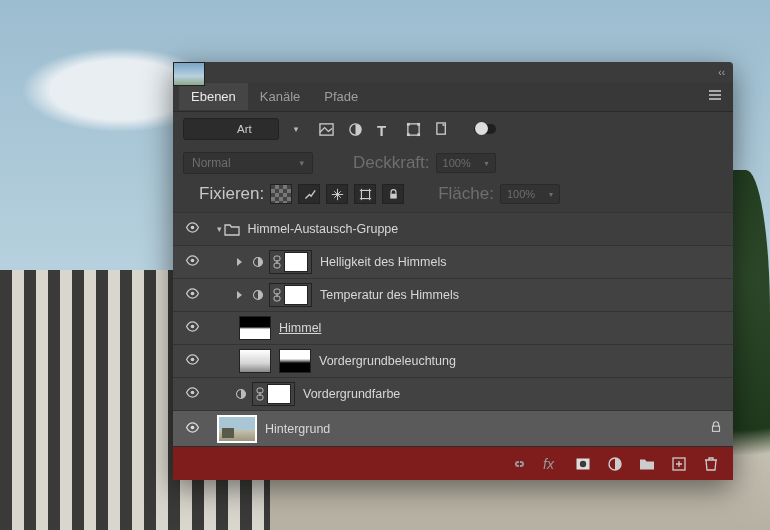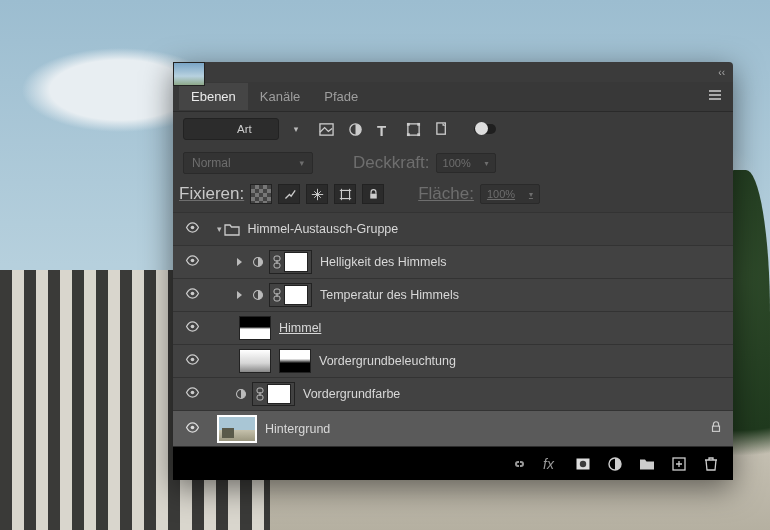--- a/index.html
+++ b/index.html
@@ -54,21 +54,21 @@
   .filter-icons { display:flex; gap:14px; margin-left:34px; color:#ccc; align-items:center;}
   .filter-icons svg, .filter-icons .glyph { width:15px; height:15px; }
   .toggle { width:22px; height:10px; background:#1f1f1f; border-radius:6px; position:relative; margin-left:10px;}
   .toggle .knob { position:absolute; left:1px; top:-2px; width:13px; height:13px; background:#ddd; border-radius:50%;}
   .disabled-row { color:#6e6e6e;}
   .blend { width:130px; height:22px; background:#333; border:1px solid #2a2a2a; display:flex; align-items:center; padding:0 8px; font-size:12px; border-radius:2px;}
   .blend .chev{ margin-left:auto; font-size:9px;}
   .lbl{ font-size:17px;}
   .pct { width:60px; height:20px; background:#333; border:1px solid #2a2a2a; display:flex; align-items:center; padding:0 6px; font-size:11px; border-radius:2px;}
   .pct .chev{ margin-left:auto; font-size:8px;}
-  .lockrow { padding:4px 6px 8px;text-decoration:underline; }
+  .lockrow { padding:4px 26px 8px; }
   .lockbtn { width:22px; height:20px; background:#2b2b2b; border:1px solid #222; display:flex; align-items:center; justify-content:center; cursor:pointer;}
   .lockbtn svg{ width:13px; height:13px; fill:#ccc;}
   .lockbtn.checker { background:
     linear-gradient(45deg,#777 25%,transparent 25%,transparent 75%,#777 75%),
     linear-gradient(45deg,#777 25%,#444 25%,#444 75%,#777 75%);
     background-size:8px 8px; background-position:0 0,4px 4px;
   }
   
   .layers { }
   .layer {
@@ -96,21 +96,21 @@
     linear-gradient(180deg,#c4c0ab 55%,#9a967f 100%);
     position:relative;
   }
   .thumb.photo::after{content:"";position:absolute;left:3px;bottom:3px;width:12px;height:10px;background:#5a5a4a;}
   .thumb.bigger{ width:40px; height:28px;}
   .lname{ color:#d8d8d8; font-size:12.5px;}
   .lname.underline{ text-decoration:underline;}
   .lock-right{ margin-left:auto; color:#bbb;}
   
   .footer{ height:34px; display:flex; align-items:center; justify-content:flex-end;
-    gap:16px; padding:0 14px; border-top:1px solid #2c2c2c; background:#000000;}
+    gap:16px; padding:0 14px; border-top:1px solid #2c2c2c; background:#7f1d1d;}
   .footer svg, .footer .glyph{ width:16px; height:16px; color:#bbb; fill:#bbb; cursor:pointer;}
 </style>
 </head>
 <body>
 
 <div class="sky"></div>
 <div class="building2"></div>
 <div class="building"></div>
 <div class="tree"></div>
 

